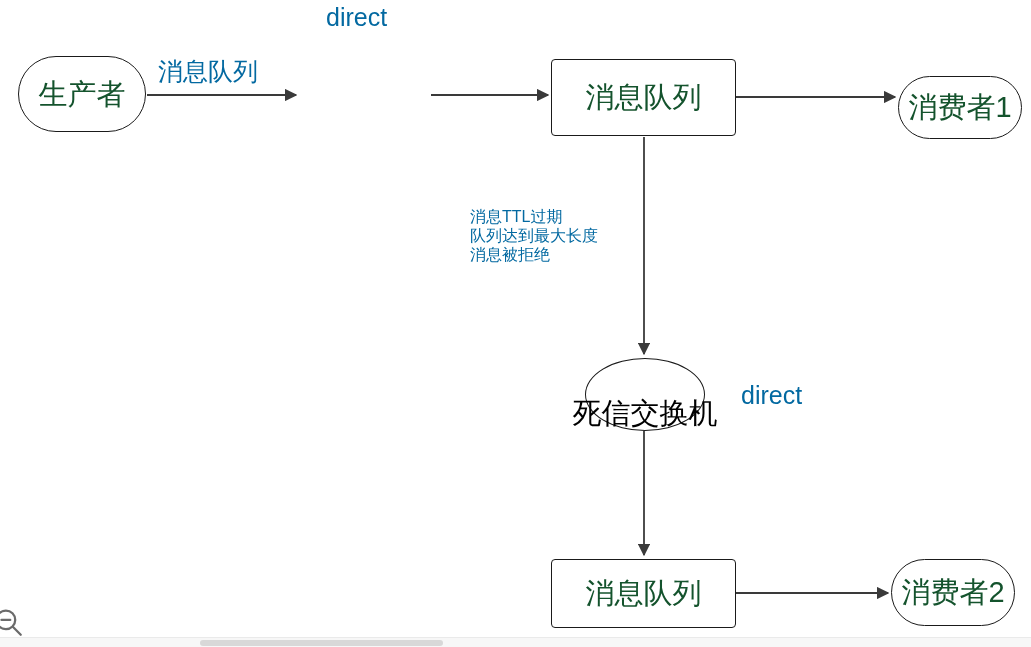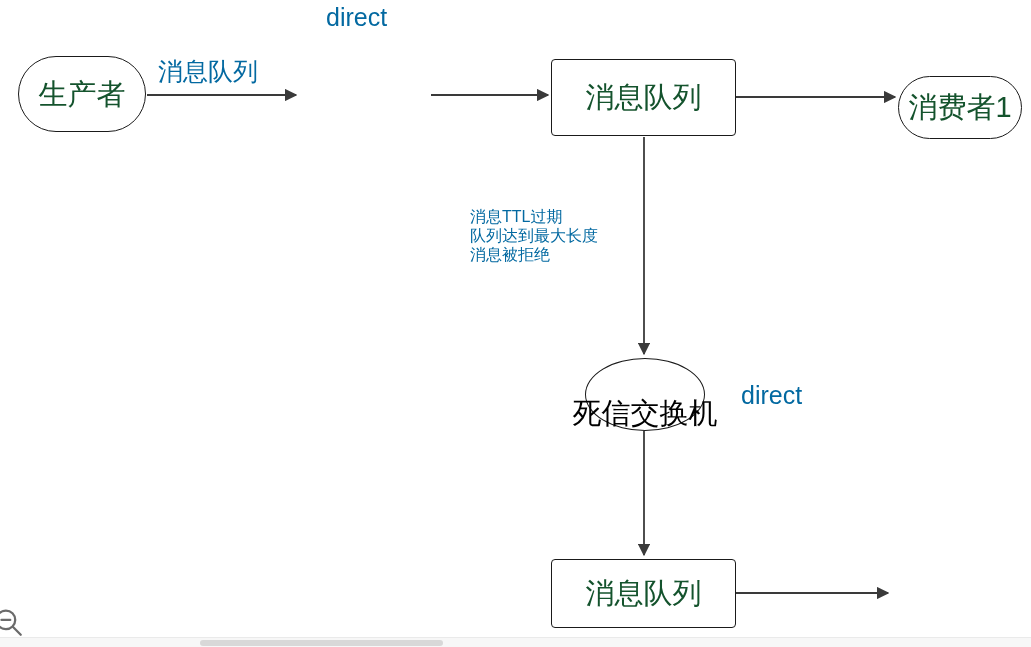--- a/index.html
+++ b/index.html
@@ -132,20 +132,23 @@
 
   <div class="node node-ellipse" style="left:585px; top:358px; width:120px; height:73px;"></div>
   <div class="overflow-label" style="left:565px; top:392px; width:160px; height:42px;">
     <span class="node-label">死信交换机</span>
   </div>
 
   <div class="node node-rect" style="left:551px; top:559px; width:185px; height:69px;">
     <span class="node-label">消息队列</span>
   </div>
 
+  <div class="node node-stadium" style="left:891px; top:559px; width:124px; height:67px;">
+    <span class="node-label">消费者2</span>
+  </div>
 
   <div class="edge-label lbl-direct" style="left:326px; top:3px;">direct</div>
 
   <div class="edge-label lbl-send" style="left:158px; top:57px;">消息队列</div>
 
   <div class="edge-label lbl-direct" style="left:741px; top:381px;">direct</div>
 
   <div class="edge-label lbl-multi" style="left:470px; top:208px;">
     <div>消息TTL过期</div>
     <div>队列达到最大长度</div>

